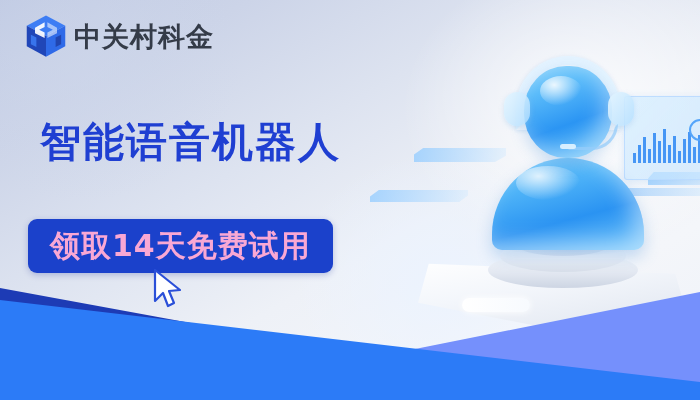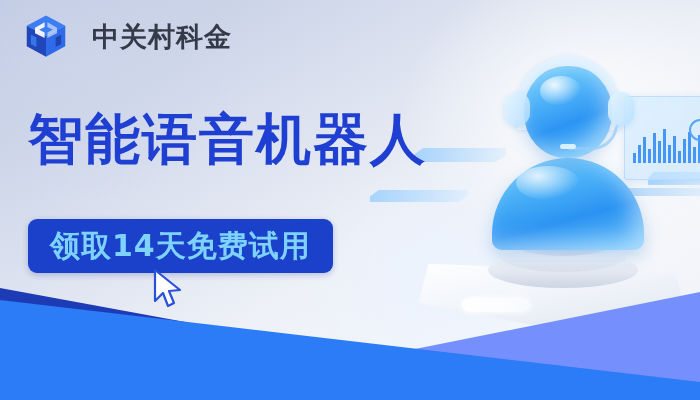--- a/index.html
+++ b/index.html
@@ -13,29 +13,29 @@
   
   .glow{position:absolute;border-radius:50%;pointer-events:none;}
   .glow-a{right:-60px;top:-40px;width:360px;height:300px;
     background:radial-gradient(ellipse at center,rgba(255,255,255,.85) 0%,rgba(255,255,255,0) 70%);}
   .glow-b{right:110px;top:150px;width:300px;height:260px;
     background:radial-gradient(ellipse at center,rgba(235,243,255,.9) 0%,rgba(235,243,255,0) 70%);}
   .glow-c{left:-80px;top:-80px;width:320px;height:280px;
     background:radial-gradient(ellipse at center,rgba(206,215,235,.55) 0%,rgba(206,215,235,0) 72%);}
 
   
-  #logo{position:absolute;left:24px;top:14px;display:flex;align-items:center;gap:24px;}
+  #logo{position:absolute;left:24px;top:14px;display:flex;align-items:center;gap:6px;}
   .logo-mark{width:44px;height:44px;display:block;}
   .logo-text{font-size:27px;font-weight:bold;color:#343b48;letter-spacing:1px;line-height:1;
              white-space:nowrap;font-family:"DejaVu Sans","Liberation Sans",sans-serif;}
 
   
   #copy{position:absolute;left:28px;top:104px;width:420px;}
-  .headline{font-size:55px;font-weight:bold;color:#1f3fd2;letter-spacing:2px;line-height:1.28;
-            margin:0;white-space:nowrap;font-family:"DejaVu Sans","Liberation Sans",sans-serif;}
+  .headline{font-size:41px;font-weight:bold;color:#1f3fd2;letter-spacing:2px;line-height:1.28;
+            margin:12px;white-space:nowrap;font-family:"DejaVu Sans","Liberation Sans",sans-serif;}
   .subhead{font-size:23px;color:#555d6e;letter-spacing:1.5px;line-height:1.3;margin:4px 0 0 0;
            white-space:nowrap;font-family:"DejaVu Sans","Liberation Sans",sans-serif;}
 
   #cta{position:absolute;left:28px;top:219px;height:54px;box-sizing:border-box;
        display:inline-flex;align-items:center;justify-content:center;
        padding:0 22px;border-radius:9px;border:none;cursor:pointer;
        background:#1b41cb;color:#ffffff;font-size:30px;font-weight:bold;letter-spacing:1px;
        white-space:nowrap;font-family:"DejaVu Sans","Liberation Sans",sans-serif;
        box-shadow:0 2px 6px rgba(20,45,150,.25);}
 
@@ -197,19 +197,19 @@
   <svg class="shape" viewBox="0 0 700 130" preserveAspectRatio="none" data-name="bottom-geometric-shapes">
     <polygon id="sh-navy" points="0,18 360,84 345,96 0,32" data-name="navy-diagonal-band" fill="#1d3bb5"></polygon>
     <polygon id="sh-peri" points="700,22 700,130 330,130 370,88" data-name="periwinkle-wedge" fill="#7590fc"></polygon>
     <polygon id="sh-blue" points="0,30 700,112 700,130 0,130" data-name="bright-blue-wedge" fill="#2c7bf7"></polygon>
   </svg>
 
   <div id="copy" data-name="hero-copy-block">
     <h1 class="headline" data-name="page-title" style="color: rgb(31, 63, 210);">智能语音机器人</h1>
   </div>
 
-  <button id="cta" data-name="free-trial-cta-button" style="background: rgb(27, 65, 203); color: #7dd3fc;">领取14天免费试用</button>
+  <button id="cta" data-name="free-trial-cta-button" style="background: rgb(27, 65, 203); color: #f9a8d4;">领取14天免费试用</button>
 
   <svg id="cursor" viewBox="0 0 34 42" data-name="mouse-pointer-cursor-icon">
     <polygon points="3,2 3,33 11,25 16,38 22,35 17,23 28,22" fill="#ffffff" stroke="#2a4fd8" stroke-width="2.2" stroke-linejoin="round"></polygon>
   </svg>
 
 </div>
 
 </body></html>

